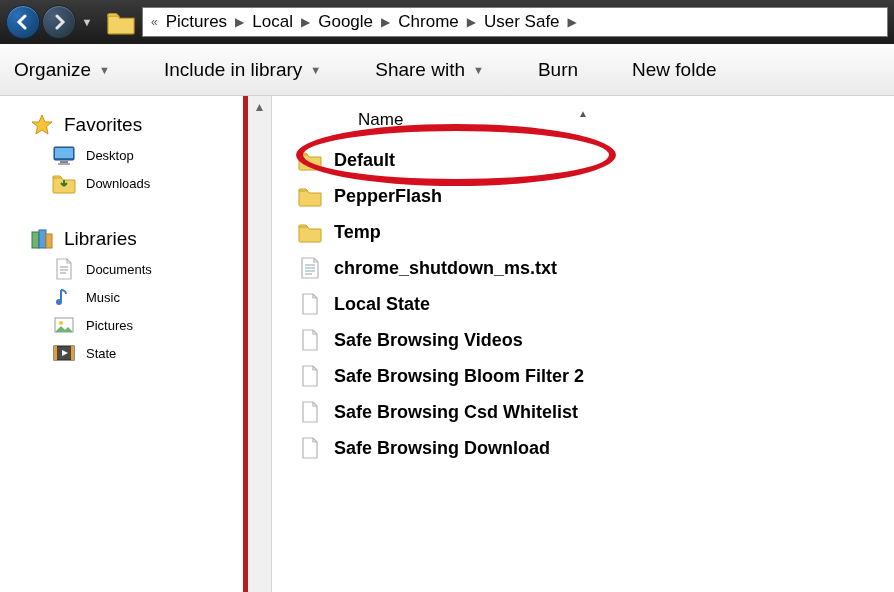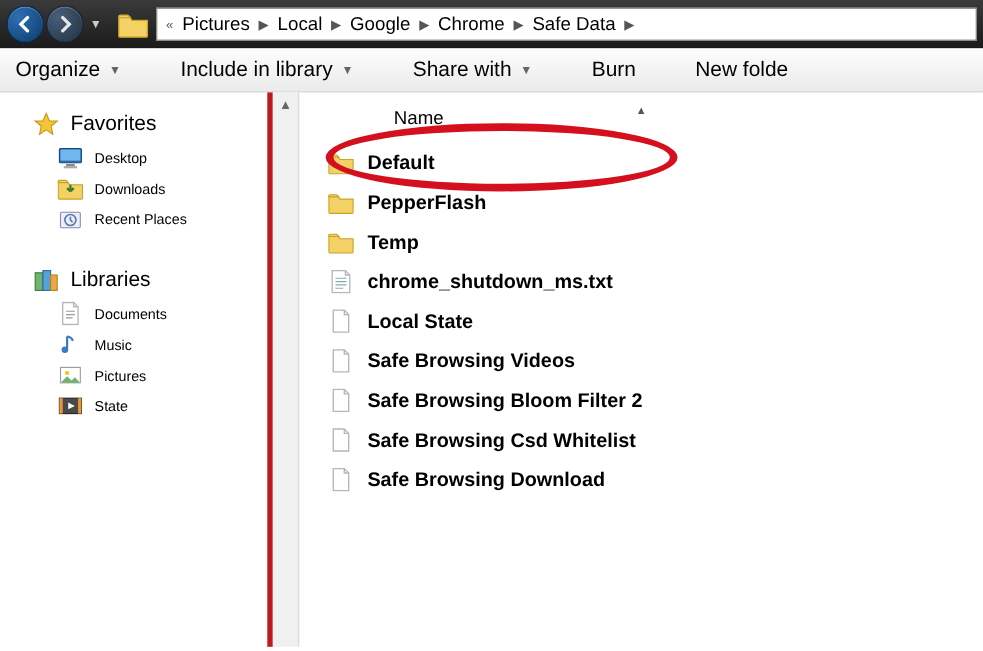--- a/index.html
+++ b/index.html
@@ -8,21 +8,21 @@
   .navbar{height:44px;background:linear-gradient(#3a3a3a,#1a1a1a);display:flex;align-items:center;padding:0 6px;color:#fff;}
   .nav-btn{width:34px;height:34px;border-radius:50%;background:radial-gradient(circle at 30% 30%,#2d6fb6,#0d3b66);border:1px solid #0a2a4a;display:flex;align-items:center;justify-content:center;margin-right:2px;box-shadow:inset 0 1px 1px rgba(255,255,255,.3);}
   .nav-btn.disabled{filter:grayscale(.6) brightness(.9);}
   .nav-btn svg{width:16px;height:16px;}
   .nav-history{width:18px;height:34px;display:flex;align-items:center;justify-content:center;margin-right:8px;}
   .folder-icon-big{width:30px;height:26px;margin:0 6px 0 2px;}
   .crumbs{flex:1;height:30px;background:#fff;border:1px solid #7a7a7a;display:flex;align-items:center;padding:0 6px;color:#000;}
   .crumbs .chev{margin:0 2px;color:#555;font-size:12px;}
   .crumbs .crumb{padding:0 6px;white-space:nowrap;font-size:17px;}
   
-  .toolbar{height:40px;background:linear-gradient(#fdfdfd,#eaeaea);border-bottom:1px solid #d0d0d0;display:flex;align-items:center;padding:0 14px;font-size:19px;}
+  .toolbar{height:52px;background:linear-gradient(#fdfdfd,#eaeaea);border-bottom:1px solid #d0d0d0;display:flex;align-items:center;padding:0 14px;font-size:19px;}
   .tool{display:flex;align-items:center;margin-right:54px;cursor:default;}
   .tool .dd{margin-left:8px;font-size:11px;color:#666;}
   
   .body{display:flex;height:calc(100% - 88px);}
   .sidebar{width:248px;border-right:5px solid #b91c1c;padding:18px 10px 10px 30px;}
   .group{margin-bottom:34px;}
   .group-title{display:flex;align-items:center;font-size:19px;margin-bottom:8px;}
   .item{display:flex;align-items:center;font-size:13px;margin:6px 0 6px 22px;}
   .ico{width:24px;height:22px;margin-right:10px;flex-shrink:0;}
   
@@ -136,21 +136,21 @@
   <div class="crumbs">
     <span class="chev">«</span>
     <span class="crumb">Pictures</span>
       <span class="chev">▶</span>
     <span class="crumb">Local</span>
       <span class="chev">▶</span>
     <span class="crumb">Google</span>
       <span class="chev">▶</span>
     <span class="crumb">Chrome</span>
       <span class="chev">▶</span>
-    <span class="crumb">Safe Data</span>
+    <span class="crumb">User Safe</span>
       <span class="chev">▶</span>
   </div>
 </div>
 
 <div class="toolbar">
   <div class="tool">
       <span>Organize</span>
       <span class="dd">▼</span>
     </div>
   <div class="tool">
@@ -183,26 +183,20 @@
             <use href="#desktop"></use>
           </svg>
           <span>Desktop</span>
         </div>
       <div class="item">
           <svg class="ico">
             <use href="#downloads"></use>
           </svg>
           <span>Downloads</span>
         </div>
-      <div class="item">
-          <svg class="ico">
-            <use href="#recent"></use>
-          </svg>
-          <span>Recent Places</span>
-        </div>
     </div>
     <div class="group">
       <div class="group-title">
         <svg class="ico">
             <use href="#libraries"></use>
           </svg>
         <span>Libraries</span>
       </div>
       <div class="item">
           <svg class="ico">

